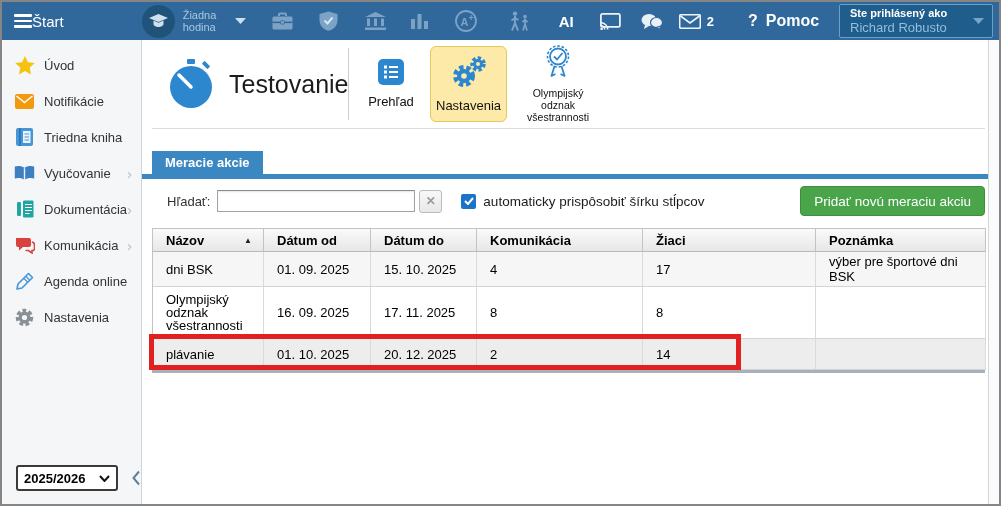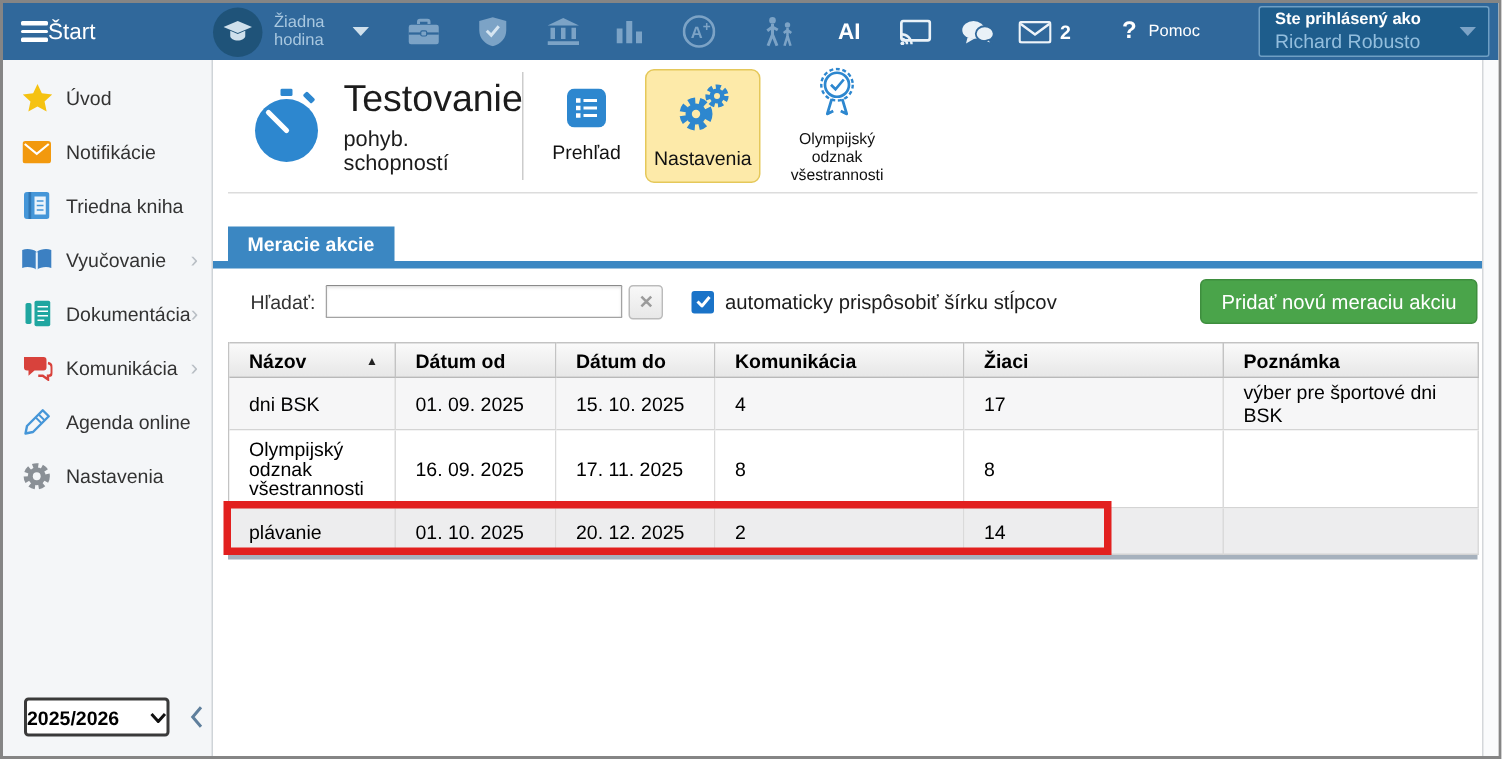--- a/index.html
+++ b/index.html
@@ -13,36 +13,36 @@
   .lesson-circle{margin-left:78px;width:33px;height:33px;border-radius:50%;background:#1f5379;display:flex;align-items:center;justify-content:center;cursor:pointer;flex:none;}
   .lesson-text{margin-left:8px;width:48px;font-size:11px;line-height:12px;color:#a9c8e0;cursor:pointer;}
   .tb-chev{margin-left:4px;cursor:pointer;display:flex;}
   .tbi{display:flex;align-items:center;cursor:pointer;flex:none;}
   .ml26{margin-left:26px}.ml27{margin-left:27px}.ml28{margin-left:28px}.ml25{margin-left:25px}.ml30{margin-left:30px}
   .ml20{margin-left:20px}.ml16{margin-left:16px}.ml34{margin-left:34px}
   .ai-label{font-size:15px;font-weight:700;cursor:pointer;}
   .mail-badge{font-size:13px;font-weight:700;margin-left:6px;}
   .help{display:flex;align-items:center;gap:8px;cursor:pointer;}
   .help-q{font-size:16px;font-weight:700;}
-  .help-label{font-size:11px;font-weight:400;}
+  .help-label{font-size:16px;font-weight:700;}
   .userbox{margin-left:auto;margin-right:6px;width:152px;height:32px;background:#1e5d8c;border:1px solid #6f9fc4;border-radius:2px;
     display:flex;align-items:center;cursor:pointer;}
   .ub-txt{margin-left:10px;flex:1;}
   .ub-l1{font-size:11px;font-weight:700;color:#fff;}
   .ub-l2{font-size:13px;color:#93bedd;margin-top:1px;}
   .ub-chev{margin-right:8px;display:flex;}
   
   .sidebar{position:absolute;left:0;top:38px;width:139px;bottom:0;background:#f4f6f8;border-right:1px solid #cfd4d8;}
   .side-list{padding-top:7px;}
   .side-item{height:36px;display:flex;align-items:center;padding-left:12px;font-size:13px;color:#333;cursor:pointer;}
   .si-icon{width:21px;height:21px;margin-right:9px;display:flex;align-items:center;justify-content:center;flex:none;}
   .si-chev{margin-left:auto;margin-right:9px;color:#b9bfc5;font-size:15px;}
   .year-row{position:absolute;left:0;bottom:13px;width:100%;display:flex;align-items:center;}
   .year-select{margin-left:14px;width:93px;height:22px;background:#fff;border:2px solid #3a3a3a;border-radius:3px;
-    display:flex;align-items:center;justify-content:space-between;padding:0 0;font-size:13px;font-weight:600;color:#000;cursor:pointer;}
+    display:flex;align-items:center;justify-content:space-between;padding:0 6px;font-size:13px;font-weight:600;color:#000;cursor:pointer;}
   .collapse{margin-left:13px;display:flex;cursor:pointer;}
   
   .main{position:absolute;left:140px;top:38px;width:846px;bottom:0;background:#fff;}
   .right-strip{position:absolute;left:986px;top:38px;right:0;bottom:0;background:#fafbfc;border-left:1px solid #d4d7da;}
   .page-header{height:89px;box-sizing:border-box;margin:0 3px 0 10px;border-bottom:1px solid #dcdcdc;display:flex;align-items:center;}
   .ph-icon{margin-left:14px;flex:none;display:flex;}
   .ph-titles{margin-left:13px;width:107px;}
   .ph-title{font-size:25px;color:#1c1c1c;}
   .ph-sub{font-size:14.5px;color:#1c1c1c;margin-top:4px;}
   .ph-div{width:1px;background:#ccc;height:72px;margin:0 8px 0 12px;}
@@ -298,21 +298,20 @@
       <span class="ph-icon">
         <svg width="50" height="50" viewBox="0 0 50 50">
             <rect x="21" y="0" width="8" height="5" rx="1" fill="#2d87cf"></rect>
             <rect x="36" y="4" width="8" height="4" rx="1" fill="#2d87cf" transform="rotate(45 40 6)"></rect>
             <circle cx="25" cy="28" r="21" fill="#2d87cf"></circle>
             <line x1="25" y1="28" x2="13" y2="16" stroke="#fff" stroke-width="3.5" stroke-linecap="round"></line>
           </svg>
       </span>
       <div class="ph-titles">
         <div class="ph-title">Testovanie</div>
-        <div class="ph-sub">pohyb. schopností</div>
       </div>
       <div class="ph-div"></div>
 
       <div class="pb-btn">
         <span>
           <svg width="26" height="26">
               <rect width="26" height="26" rx="5" fill="#2d87cf"></rect>
               <rect x="6" y="6.5" width="3" height="3" fill="#fff"></rect>
               <rect x="11" y="7" width="9" height="2" fill="#fff"></rect>
               <rect x="6" y="11.5" width="3" height="3" fill="#fff"></rect>

